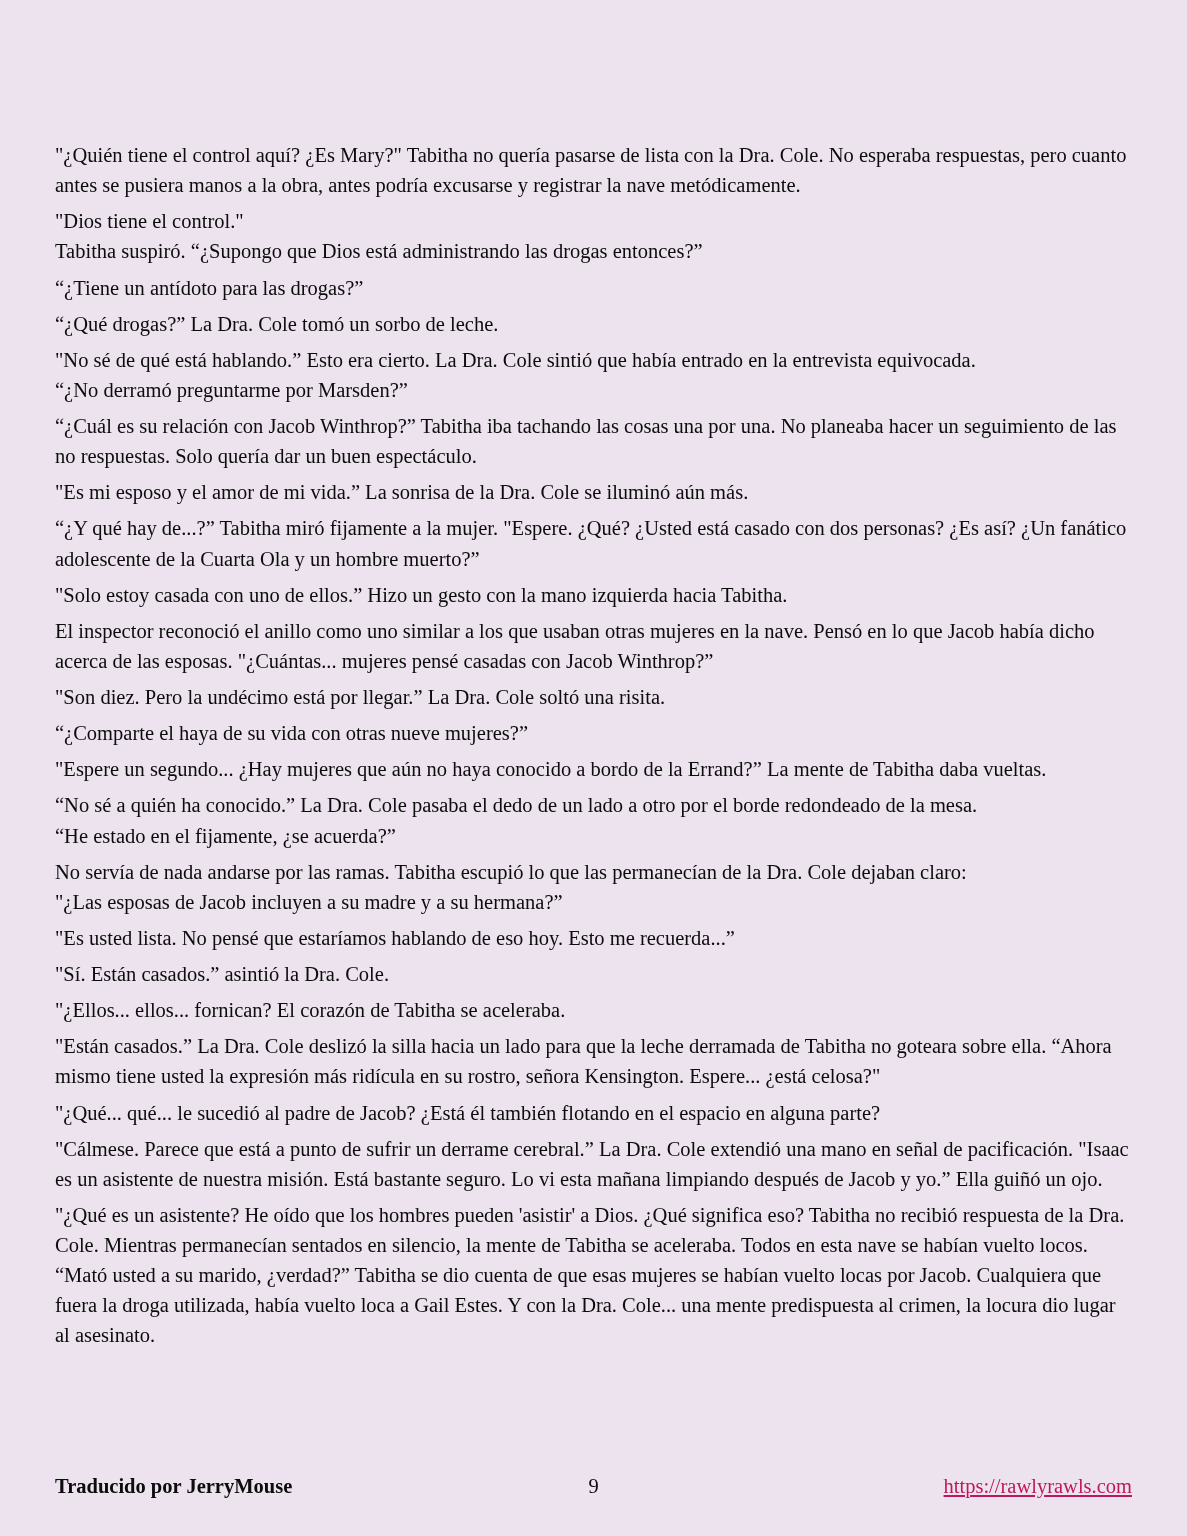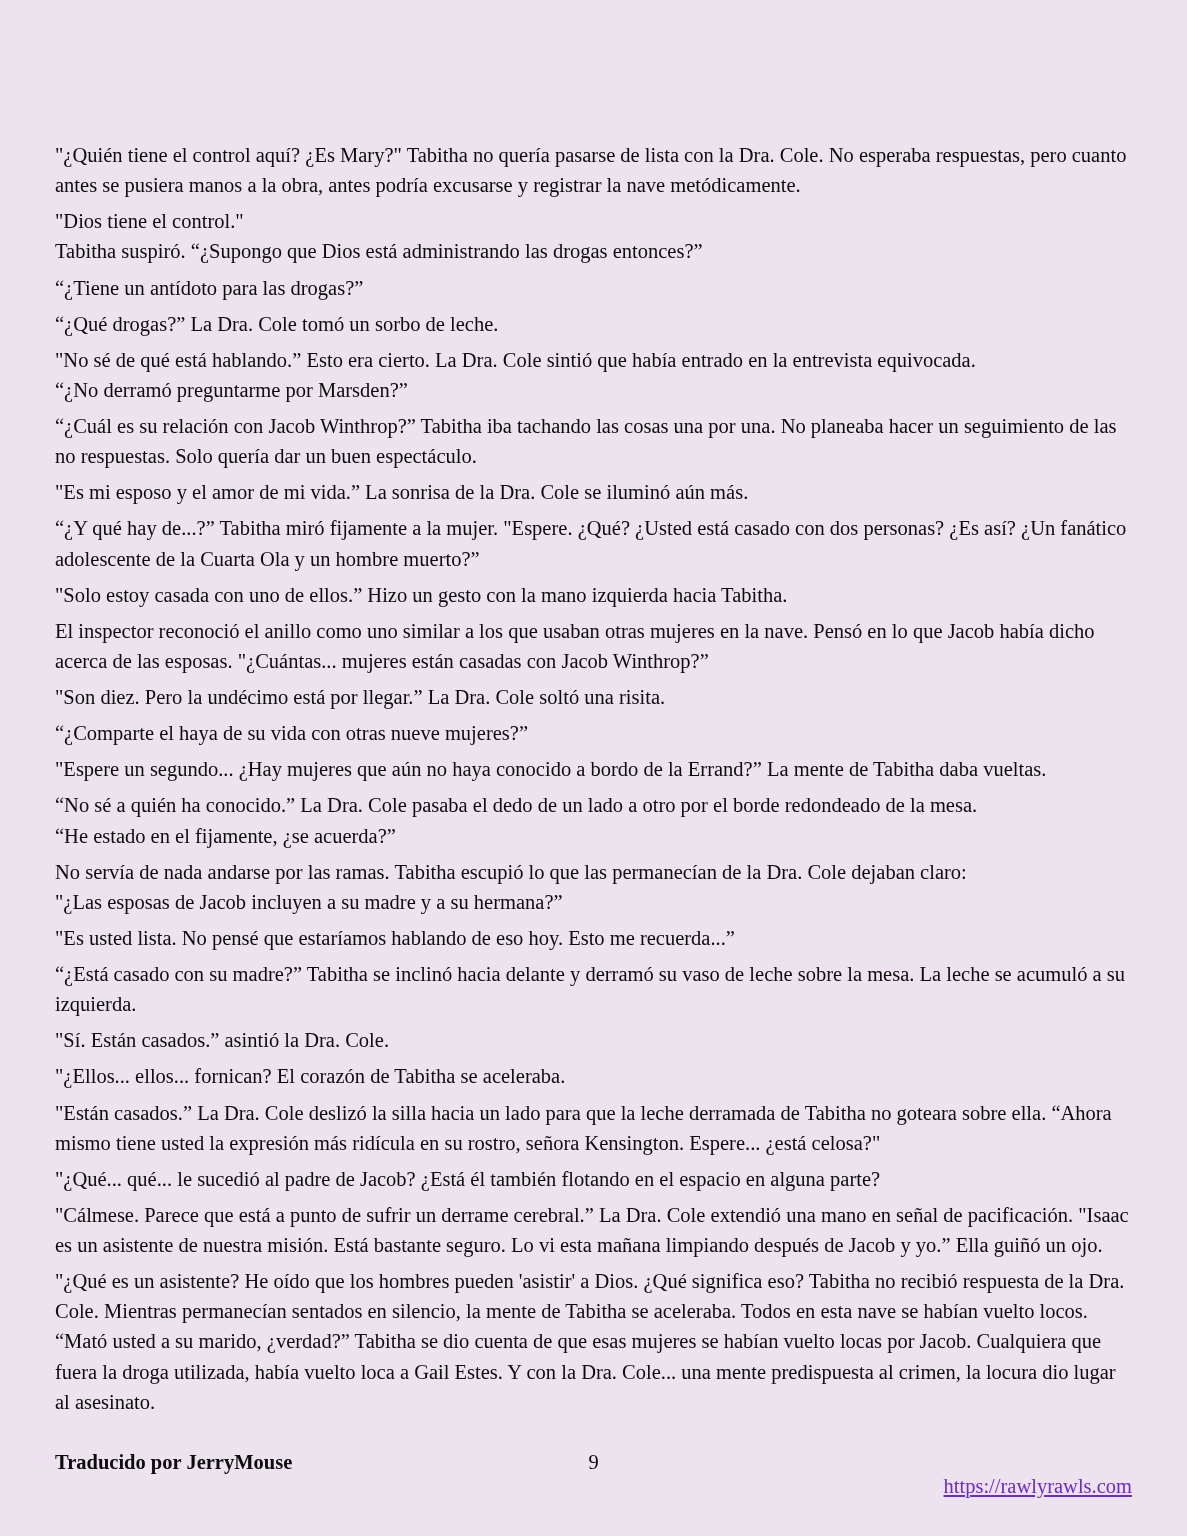--- a/index.html
+++ b/index.html
@@ -31,36 +31,36 @@
   }
   .body-text p.tight {
     margin-bottom: 0;
   }
   .footer {
     position: absolute;
     left: 55px;
     right: 55px;
     bottom: 38px;
     display: flex;
-    align-items: center;
+    align-items: flex-end;
     justify-content: space-between;
     font-size: 20.5px;
   }
   .footer .credit {
     font-weight: bold;
   }
   .footer .page-number {
     position: absolute;
     left: 0;
     right: 0;
     text-align: center;
     font-weight: normal;
   }
   .footer .site-link {
-    color: #6d28d9;
+    color: #be185d;
     text-decoration: underline;
     font-weight: normal;
     margin-top: 48px;
   }
 </style>
 </head>
 <body>
 
 <div class="page">
 
@@ -69,30 +69,29 @@
     <p class="tight">"Dios tiene el control."</p>
     <p>Tabitha suspiró. “¿Supongo que Dios está administrando las drogas entonces?”</p>
     <p>“¿Tiene un antídoto para las drogas?”</p>
     <p>“¿Qué drogas?” La Dra. Cole tomó un sorbo de leche.</p>
     <p class="tight">"No sé de qué está hablando.” Esto era cierto. La Dra. Cole sintió que había entrado en la entrevista equivocada.</p>
     <p>“¿No derramó preguntarme por Marsden?”</p>
     <p>“¿Cuál es su relación con Jacob Winthrop?” Tabitha iba tachando las cosas una por una. No planeaba hacer un seguimiento de las no respuestas. Solo quería dar un buen espectáculo.</p>
     <p>"Es mi esposo y el amor de mi vida.” La sonrisa de la Dra. Cole se iluminó aún más.</p>
     <p>“¿Y qué hay de...?” Tabitha miró fijamente a la mujer. "Espere. ¿Qué? ¿Usted está casado con dos personas? ¿Es así? ¿Un fanático adolescente de la Cuarta Ola y un hombre muerto?”</p>
     <p>"Solo estoy casada con uno de ellos.” Hizo un gesto con la mano izquierda hacia Tabitha.</p>
-    <p>El inspector reconoció el anillo como uno similar a los que usaban otras mujeres en la nave. Pensó en lo que Jacob había dicho acerca de las esposas. "¿Cuántas... mujeres están casadas con Jacob Winthrop?”</p>
+    <p>El inspector reconoció el anillo como uno similar a los que usaban otras mujeres en la nave. Pensó en lo que Jacob había dicho acerca de las esposas. "¿Cuántas... mujeres pensé casadas con Jacob Winthrop?”</p>
     <p>"Son diez. Pero la undécimo está por llegar.” La Dra. Cole soltó una risita.</p>
     <p>“¿Comparte el haya de su vida con otras nueve mujeres?”</p>
     <p>"Espere un segundo... ¿Hay mujeres que aún no haya conocido a bordo de la Errand?” La mente de Tabitha daba vueltas.</p>
     <p class="tight">“No sé a quién ha conocido.” La Dra. Cole pasaba el dedo de un lado a otro por el borde redondeado de la mesa.</p>
     <p>“He estado en el fijamente, ¿se acuerda?”</p>
     <p class="tight">No servía de nada andarse por las ramas. Tabitha escupió lo que las permanecían de la Dra. Cole dejaban claro:</p>
     <p>"¿Las esposas de Jacob incluyen a su madre y a su hermana?”</p>
     <p>"Es usted lista. No pensé que estaríamos hablando de eso hoy. Esto me recuerda...”</p>
-    <p>“¿Está casado con su madre?” Tabitha se inclinó hacia delante y derramó su vaso de leche sobre la mesa. La leche se acumuló a su izquierda.</p>
     <p>"Sí. Están casados.” asintió la Dra. Cole.</p>
     <p>"¿Ellos... ellos... fornican? El corazón de Tabitha se aceleraba.</p>
     <p>"Están casados.” La Dra. Cole deslizó la silla hacia un lado para que la leche derramada de Tabitha no goteara sobre ella. “Ahora mismo tiene usted la expresión más ridícula en su rostro, señora Kensington. Espere... ¿está celosa?"</p>
     <p>"¿Qué... qué... le sucedió al padre de Jacob? ¿Está él también flotando en el espacio en alguna parte?</p>
     <p>"Cálmese. Parece que está a punto de sufrir un derrame cerebral.” La Dra. Cole extendió una mano en señal de pacificación. "Isaac es un asistente de nuestra misión. Está bastante seguro. Lo vi esta mañana limpiando después de Jacob y yo.” Ella guiñó un ojo.</p>
     <p>"¿Qué es un asistente? He oído que los hombres pueden 'asistir' a Dios. ¿Qué significa eso? Tabitha no recibió respuesta de la Dra. Cole. Mientras permanecían sentados en silencio, la mente de Tabitha se aceleraba. Todos en esta nave se habían vuelto locos. “Mató usted a su marido, ¿verdad?” Tabitha se dio cuenta de que esas mujeres se habían vuelto locas por Jacob. Cualquiera que fuera la droga utilizada, había vuelto loca a Gail Estes. Y con la Dra. Cole... una mente predispuesta al crimen, la locura dio lugar al asesinato.</p>
   </div>
 
   <div class="footer">
     <span class="credit">Traducido por JerryMouse</span>

